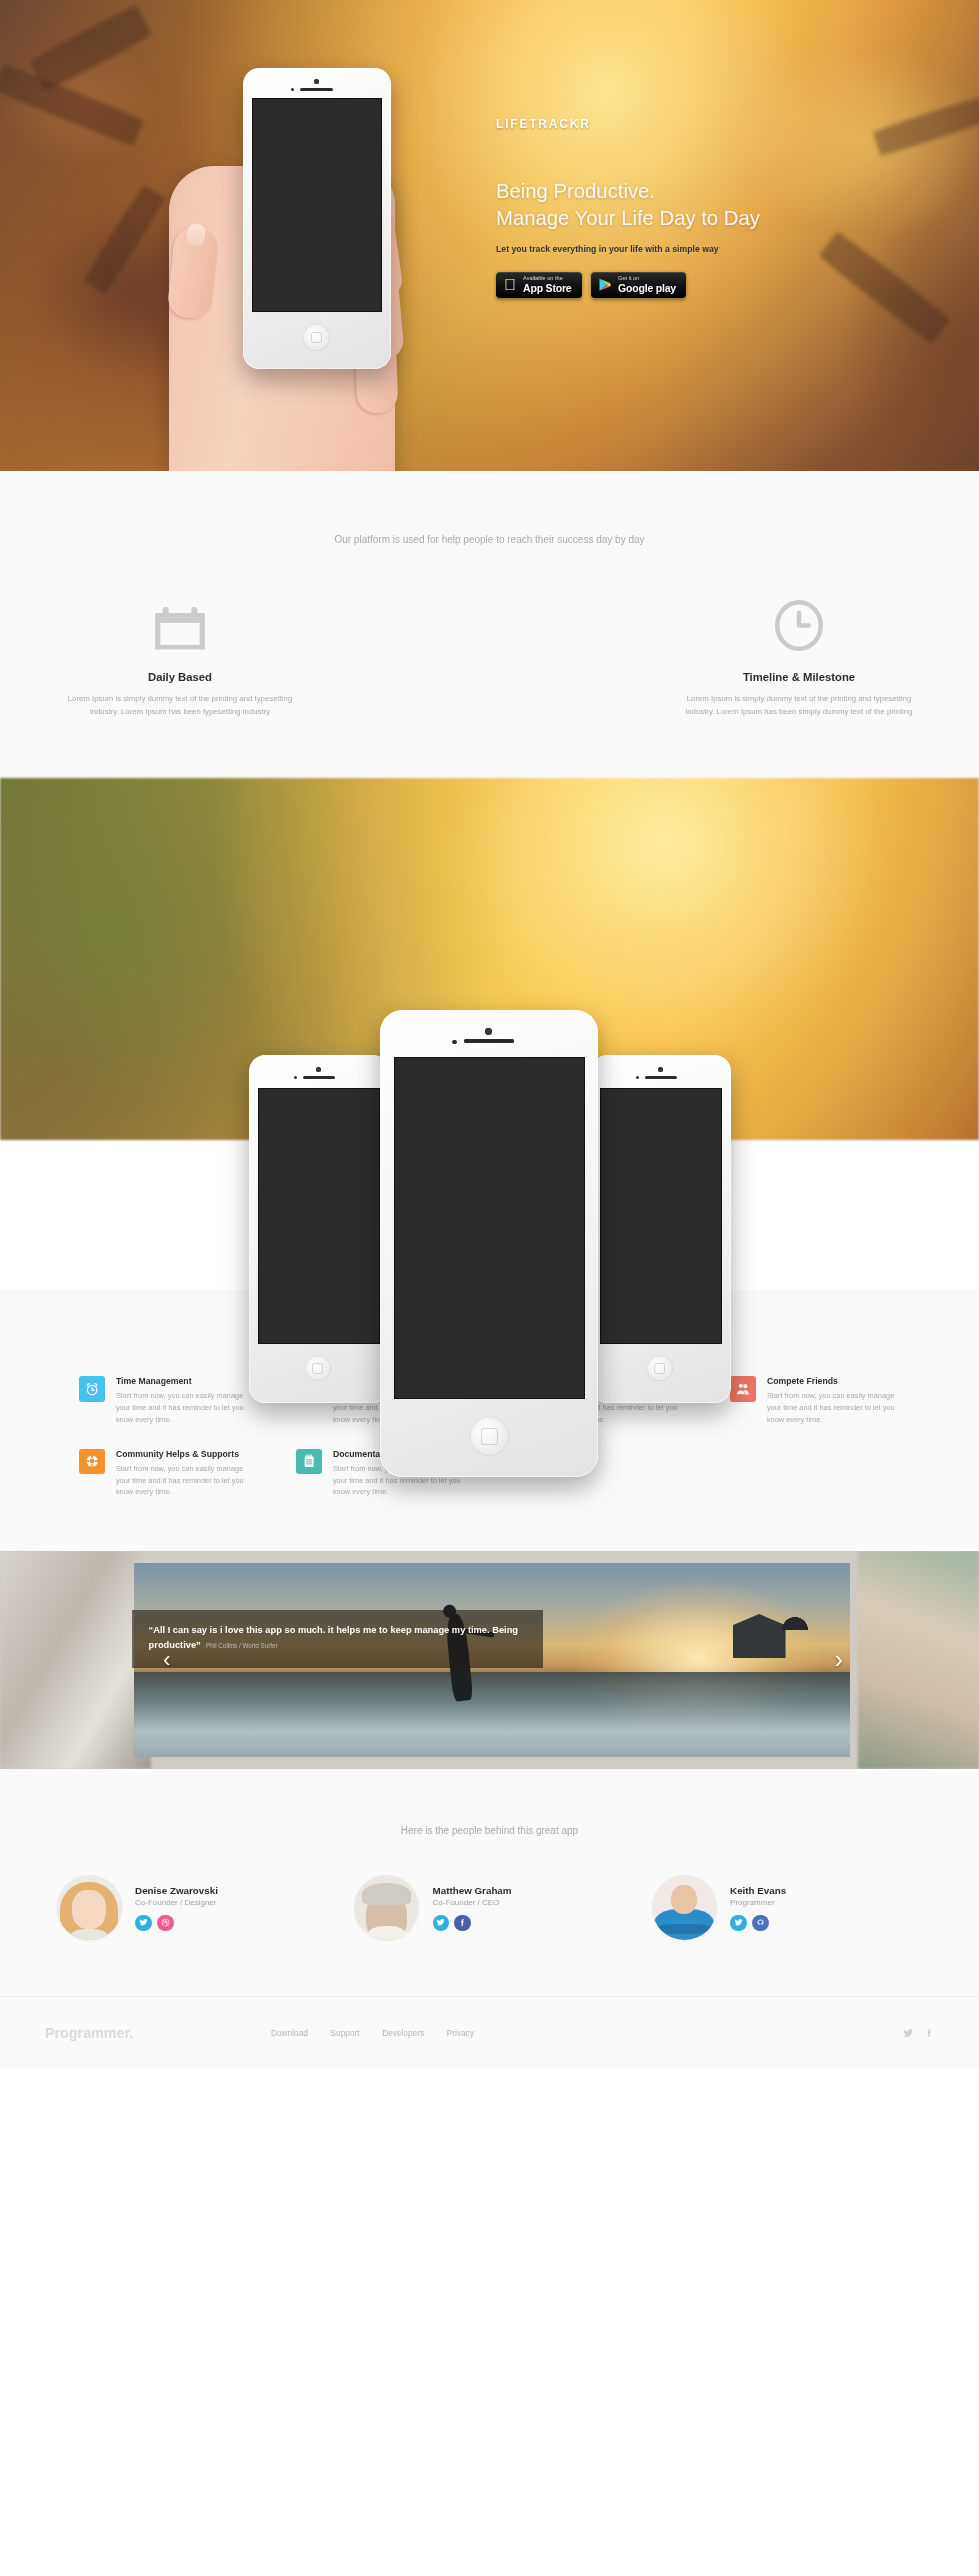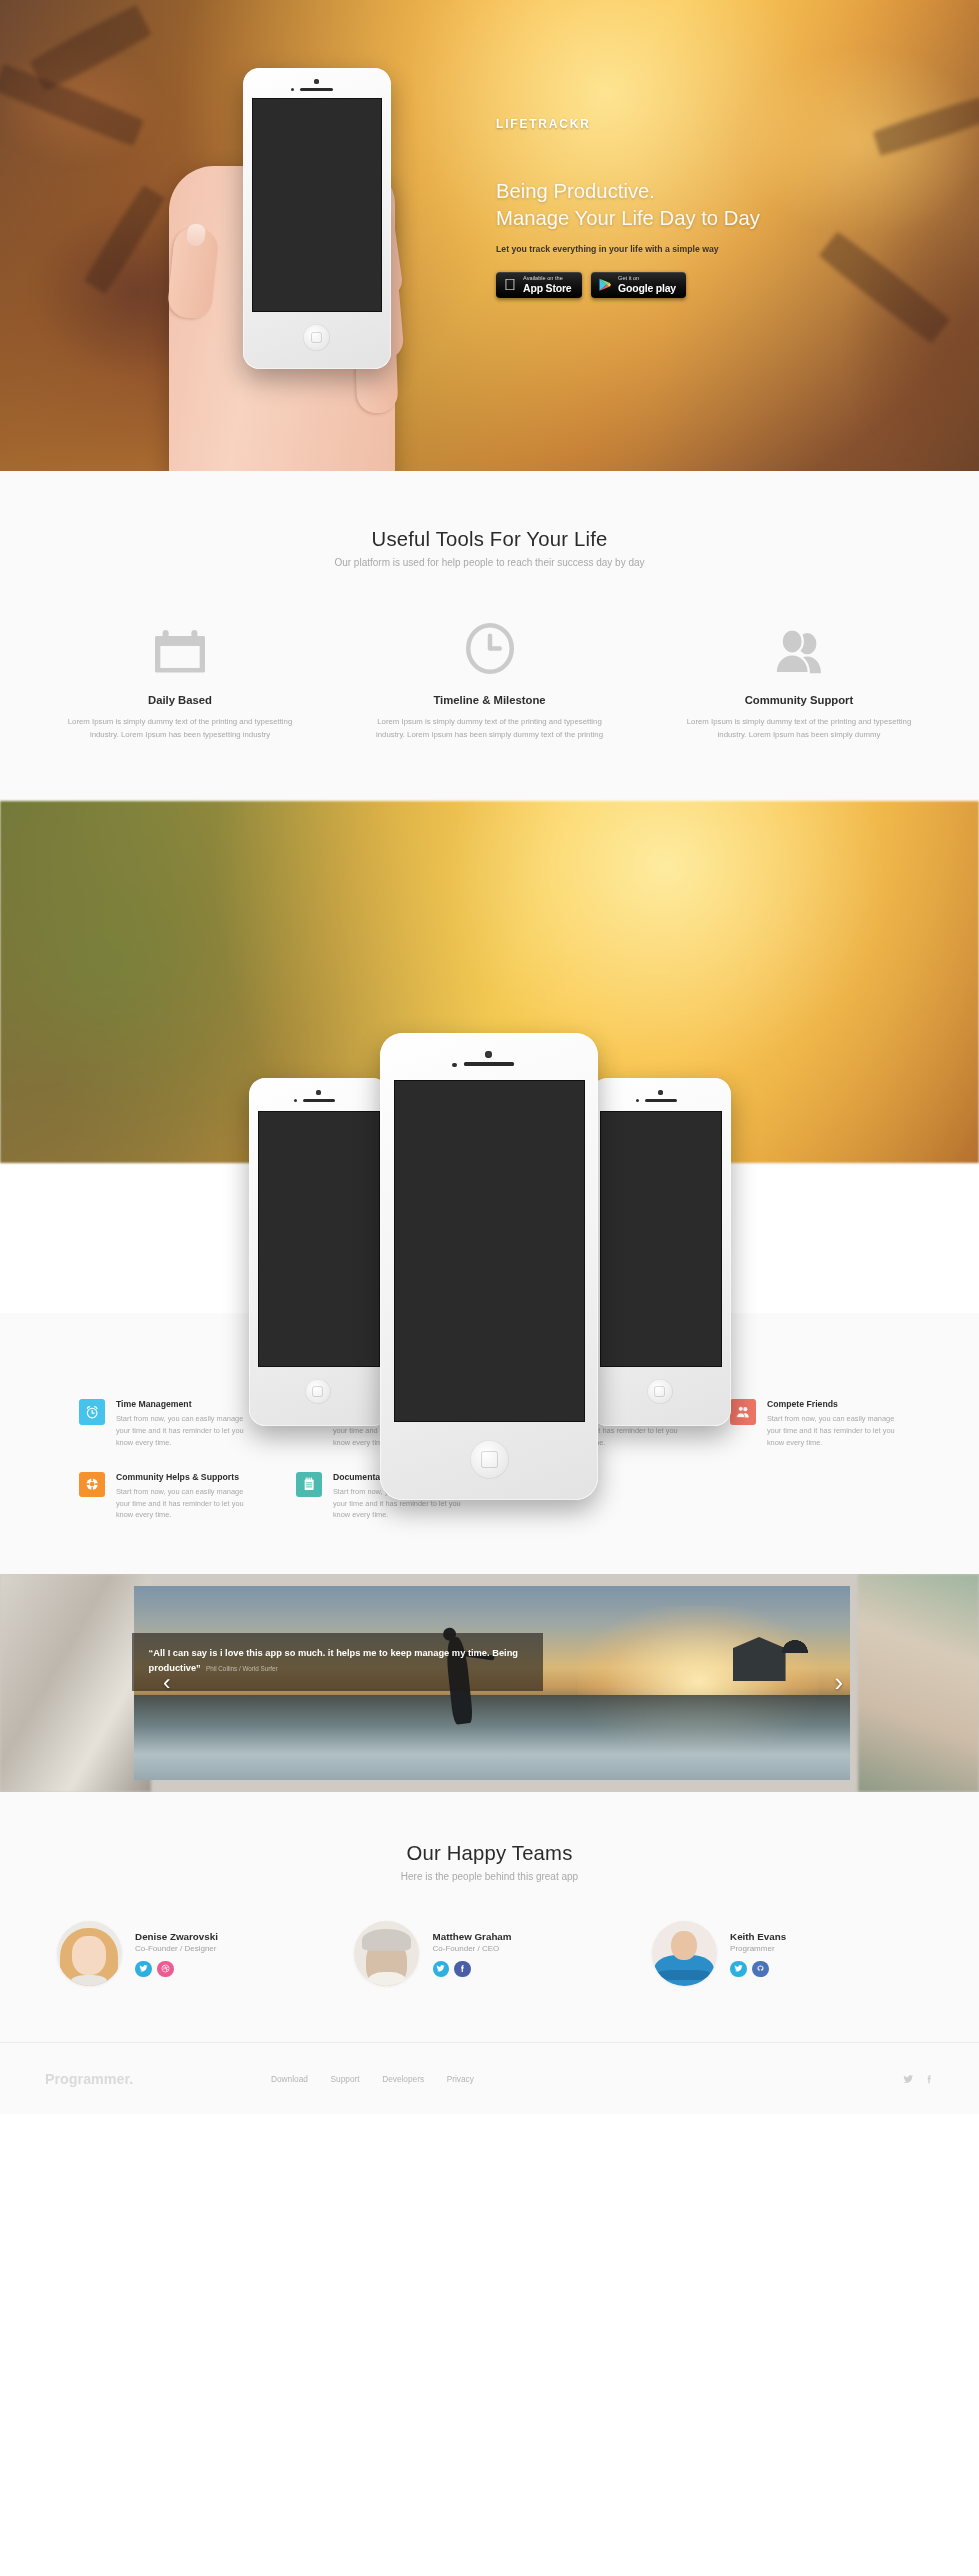--- a/index.html
+++ b/index.html
@@ -379,21 +379,20 @@
             <span class="b">Google play</span>
           </span>
         </div>
       </div>
     </div>
   </div>
 </section>
 
 <section class="tools">
   <div class="sec-head">
-    <div class="sec-title">Useful Tools For Your Life</div>
     <div class="sec-sub">Our platform is used for help people to reach their success day by day</div>
   </div>
 
   <div class="tools-grid">
     <div class="tool">
       <div class="tool-icon">
         <svg width="50" height="47" viewBox="0 0 66 62">
           <rect x="10" y="4" width="8" height="16" rx="4" fill="#cbcbcb"></rect>
           <rect x="48" y="4" width="8" height="16" rx="4" fill="#cbcbcb"></rect>
           <path d="M2 12 h62 a2 2 0 0 1 2 2 v44 a2 2 0 0 1 -2 2 H2 a2 2 0 0 1 -2 -2 V14 a2 2 0 0 1 2 -2 z" fill="#cbcbcb"></path>
@@ -409,32 +408,20 @@
         <svg width="50" height="51" viewBox="0 0 66 68">
           <ellipse cx="33" cy="34" rx="29" ry="31" fill="none" stroke="#cbcbcb" stroke-width="6"></ellipse>
           <rect x="30" y="14" width="6" height="22" rx="3" fill="#cbcbcb"></rect>
           <rect x="30" y="31" width="19" height="6" rx="3" fill="#cbcbcb"></rect>
         </svg>
       </div>
       <div class="tool-name">Timeline &amp; Milestone</div>
       <div class="tool-desc">Lorem Ipsum is simply dummy text of the printing and typesetting industry. Lorem Ipsum has been simply dummy text of the printing</div>
     </div>
 
-    <div class="tool">
-      <div class="tool-icon">
-        <svg width="56" height="44" viewBox="0 0 74 58">
-          <ellipse cx="48" cy="18" rx="12" ry="14" fill="#cbcbcb"></ellipse>
-          <path d="M30 57 c0-13 8-22 18-22 s18 9 18 22 z" fill="#cbcbcb"></path>
-          <ellipse cx="28" cy="15" rx="14" ry="16" fill="#cbcbcb" stroke="#fafafa" stroke-width="3"></ellipse>
-          <path d="M6 57 c0-15 10-25 22-25 s22 10 22 25 z" fill="#cbcbcb" stroke="#fafafa" stroke-width="3"></path>
-        </svg>
-      </div>
-      <div class="tool-name">Community Support</div>
-      <div class="tool-desc">Lorem Ipsum is simply dummy text of the printing and typesetting industry. Lorem Ipsum has been simply dummy</div>
-    </div>
   </div>
 </section>
 
 <section class="showcase">
   <div class="showcase-bg"></div>
   <div class="showcase-phones">
 
     <div class="phone" style="left:249px;top:277px;width:140px;height:348px;">
       <div class="cam" style="left:67px;top:12px;"></div>
       <div class="sensor" style="left:45px;top:21px;"></div>
@@ -583,21 +570,20 @@
   <div class="quote-box">
     <div class="quote-text"><span>“All I can say is i love this app so much. it helps me to keep manage my time. Being productive”</span><span class="quote-author">Phil Collins / World Surfer</span></div>
   </div>
 
   <div class="arrow prev">‹</div>
   <div class="arrow next">›</div>
 </section>
 
 <section class="team">
   <div class="sec-head">
-    <div class="sec-title">Our Happy Teams</div>
     <div class="sec-sub">Here is the people behind this great app</div>
   </div>
 
   <div class="team-grid">
 
     <div class="member">
       <div class="avatar">
         <div style="position:absolute;inset:0;background:#eceae6"></div>
         <div style="position:absolute;left:6%;top:10%;width:88%;height:92%;background:#e3b273;border-radius:48% 48% 34% 34%"></div>
         <div style="position:absolute;left:24%;top:22%;width:52%;height:60%;background:#f5d9c2;border-radius:44%"></div>

